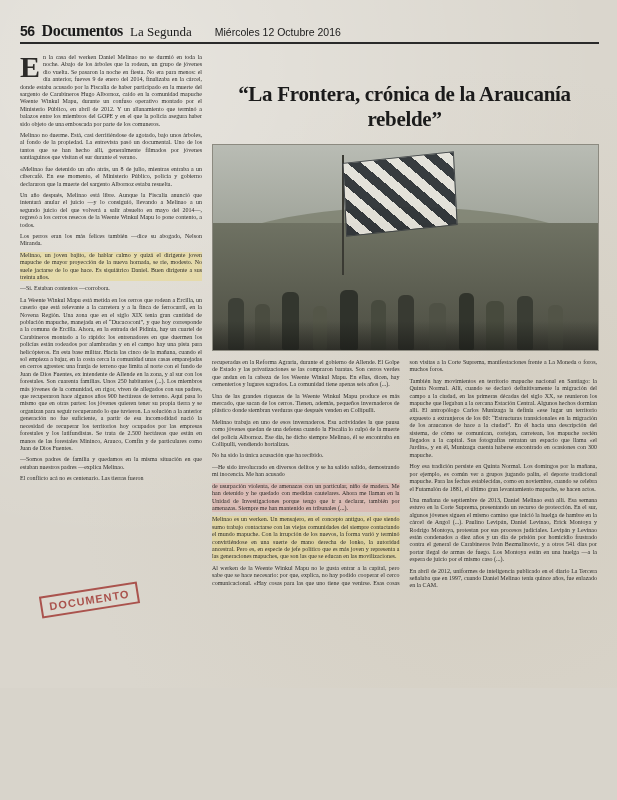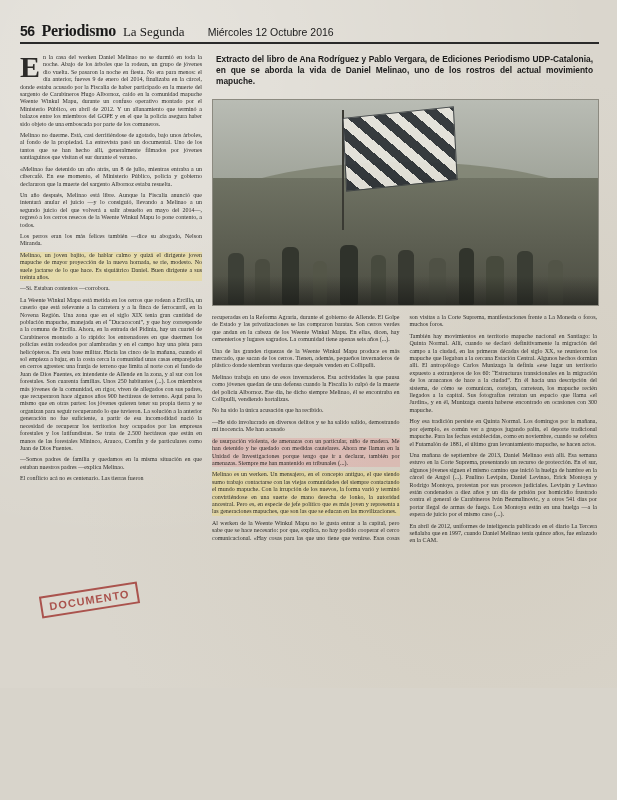--- a/index.html
+++ b/index.html
@@ -177,21 +177,21 @@
     height:430px;
   }
 </style>
 </head>
 <body>
 
 <div class="page">
 
   <div class="masthead">
     <span class="folio">56</span>
-    <span class="section-name">Periodismo</span>
+    <span class="section-name">Documentos</span>
     <span class="paper-name">La Segunda</span>
     <span class="date-line">Miércoles 12 Octubre 2016</span>
   </div>
 
   <div class="content">
 
     <div class="col-left">
       <div class="txt">
         <p class="dropcap">En la casa del werken Daniel Melinao no se durmió en toda la noche. Abajo de los árboles que la rodean, un grupo de jóvenes dio vuelta. Se pasaron la noche en fiesta. No era para menos: el día anterior, fueves 9 de enero del 2014, finalizaba en la cárcel, donde estaba acusado por la Fiscalía de haber participado en la muerte del sargento de Carabineros Hugo Albornoz, caído en la comunidad mapuche Weente Winkul Mapu, durante un confuso operativo montado por el Ministerio Público, en abril de 2012. Y un allanamiento que terminó a balazos entre los miembros del GOPE y en el que la policía asegura haber sido objeto de una emboscada por parte de los comuneros.</p>
         <p>Melinao no duerme. Está, casi derritiéndose de agotado, bajo unos árboles, al fondo de la propiedad. La entrevista pasó un documental. Uno de los tantos que se han hecho allí, generalmente filmados por jóvenes santiaguinos que visitan el sur durante el verano.</p>
@@ -202,21 +202,21 @@
         <p>—Sí. Estaban contentos —corrobora.</p>
         <p>La Weente Winkul Mapu está metida en los cerros que rodean a Ercilla, un caserío que está relevante a la carretera y a la finca de ferrocarril, en la Novena Región. Una zona que en el siglo XIX tenía gran cantidad de población mapuche, manejada en el “Ducacoconi”, y que hoy corresponde a la comuna de Ercilla. Ahora, en la entrada del Pidinia, hay un cuartel de Carabineros montado a lo rápido: los entrenadores en que duermen los policías están rodeados por alambradas y en el campo hay una pista para helicópteros. En esta base militar. Hacia las cinco de la mañana, cuando el sol empieza a bajar, en la costa cerca la comunidad unas casas emparejadas en cerros agrestes: una franja de terreno que limita al norte con el fundo de Juan de Dios Fuentes, ex intendente de Allende en la zona, y al sur con los forestales. Son cuarenta familias. Unos 250 habitantes (...). Los miembros más jóvenes de la comunidad, en rigor, viven de allegados con sus padres, que recuperaron hace algunos años 900 hectáreas de terreno. Aquí pasa lo mismo que en otras partes: los jóvenes quieren tener su propia tierra y se organizan para seguir recuperando lo que tuvieron. La solución a la anterior generación no fue suficiente, a partir de esa incomodidad nació la necesidad de recuperar los territorios hoy ocupados por las empresas forestales y los latifundistas. Se trata de 2.500 hectáreas que están en manos de las forestales Mininco, Arauco, Comfín y de particulares como Juan de Dios Fuentes.</p>
         <p>—Somos padres de familia y quedamos en la misma situación en que estaban nuestros padres —explica Melinao.</p>
         <p>El conflicto acá no es centenario. Las tierras fueron</p>
       </div>
       <div class="stamp">DOCUMENTO</div>
     </div>
 
     <div class="col-right">
 
-      <div class="bajada">Extracto del libro de Ana Rodríguez y Pablo Vergara, de Ediciones Periodismo UDP-Catalonia, en que se aborda la vida de Daniel Melinao, uno de los rostros del actual movimiento mapuche.</div>
+      <h1 class="headline">“La Frontera, crónica de la Araucanía rebelde”</h1>
 
       <div class="photo">
         <div class="sky"></div>
         <div class="hill"></div>
         <div class="ground"></div>
         <div class="flagpole"></div>
         <div class="flag"></div>
         <div class="crowd">
           <div class="person" style="left:4%;width:16px;height:52px;background:#3d4037;"></div>
           <div class="person" style="left:11%;width:15px;height:46px;background:#4a4c40;"></div>

